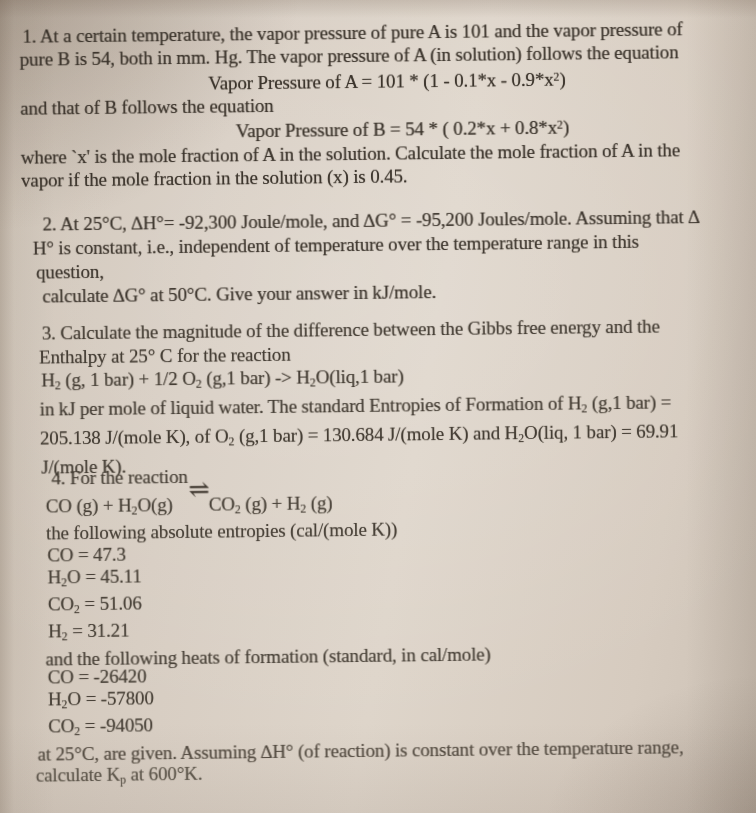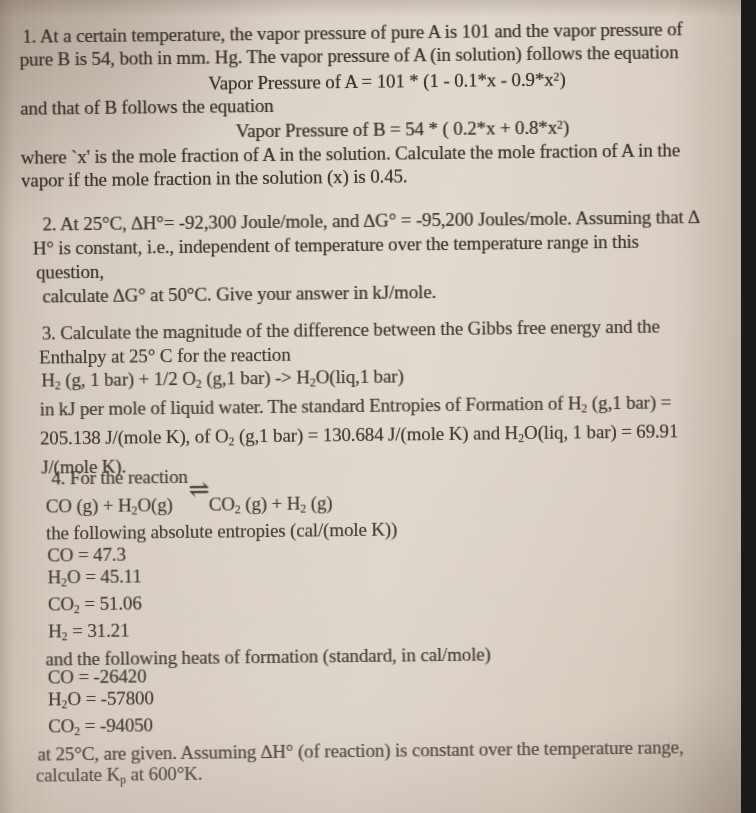--- a/index.html
+++ b/index.html
@@ -1,28 +1,27 @@
 <!DOCTYPE html>
 <html><head>
 <meta charset="utf-8">
 <style>
   html,body{margin:0;padding:0;background:#1a1a1a;}
   #canvas{
-    position:relative;width:700px;height:813px;overflow:hidden;
+    position:relative;width:756px;height:813px;overflow:hidden;
     font-family:"Liberation Serif","DejaVu Serif",serif;
     background:
       radial-gradient(60% 45% at -2% -3%, rgba(80,62,48,0.30), rgba(0,0,0,0) 70%),
       radial-gradient(42% 28% at 102% 103%, rgba(75,58,46,0.20), rgba(0,0,0,0) 72%),
       linear-gradient(to right, rgba(120,104,88,0.30) 0px, rgba(120,104,88,0.08) 14px, rgba(0,0,0,0) 55px),
       linear-gradient(to bottom, rgba(115,96,80,0.22) 0px, rgba(0,0,0,0) 18px),
       linear-gradient(to left, rgba(100,85,70,0.17) 0px, rgba(0,0,0,0) 70px),
       linear-gradient(to top, rgba(110,92,78,0.10) 0px, rgba(0,0,0,0) 90px),
       radial-gradient(120% 90% at 45% 35%, rgba(255,255,255,0.16), rgba(255,255,255,0) 62%),
       linear-gradient(100deg, #cdc2b5 0%, #d7cdc2 28%, #ded5ca 55%, #d6cbbf 84%, #ccc1b5 100%);
-    padding-left: 41px;
   }
   
   #sheet{
     position:absolute;inset:0;
     transform:rotate(-0.65deg);
     transform-origin:0 0;
     filter:blur(0.35px);
   }
   .para{position:absolute;white-space:nowrap;}
   .line{position:relative;}

